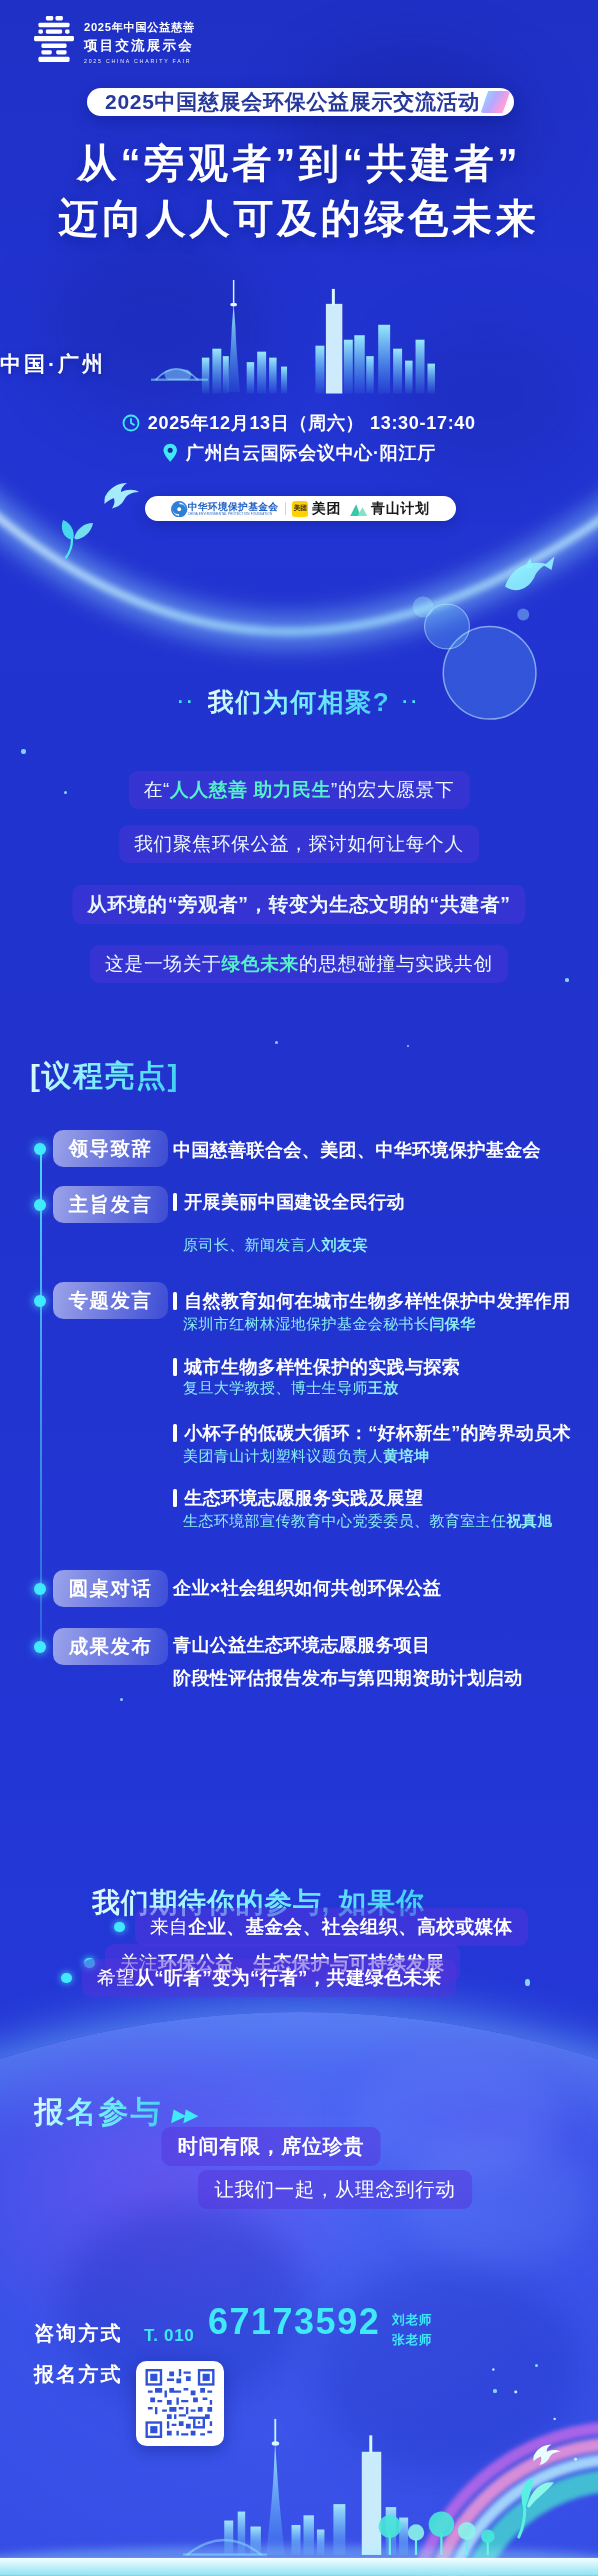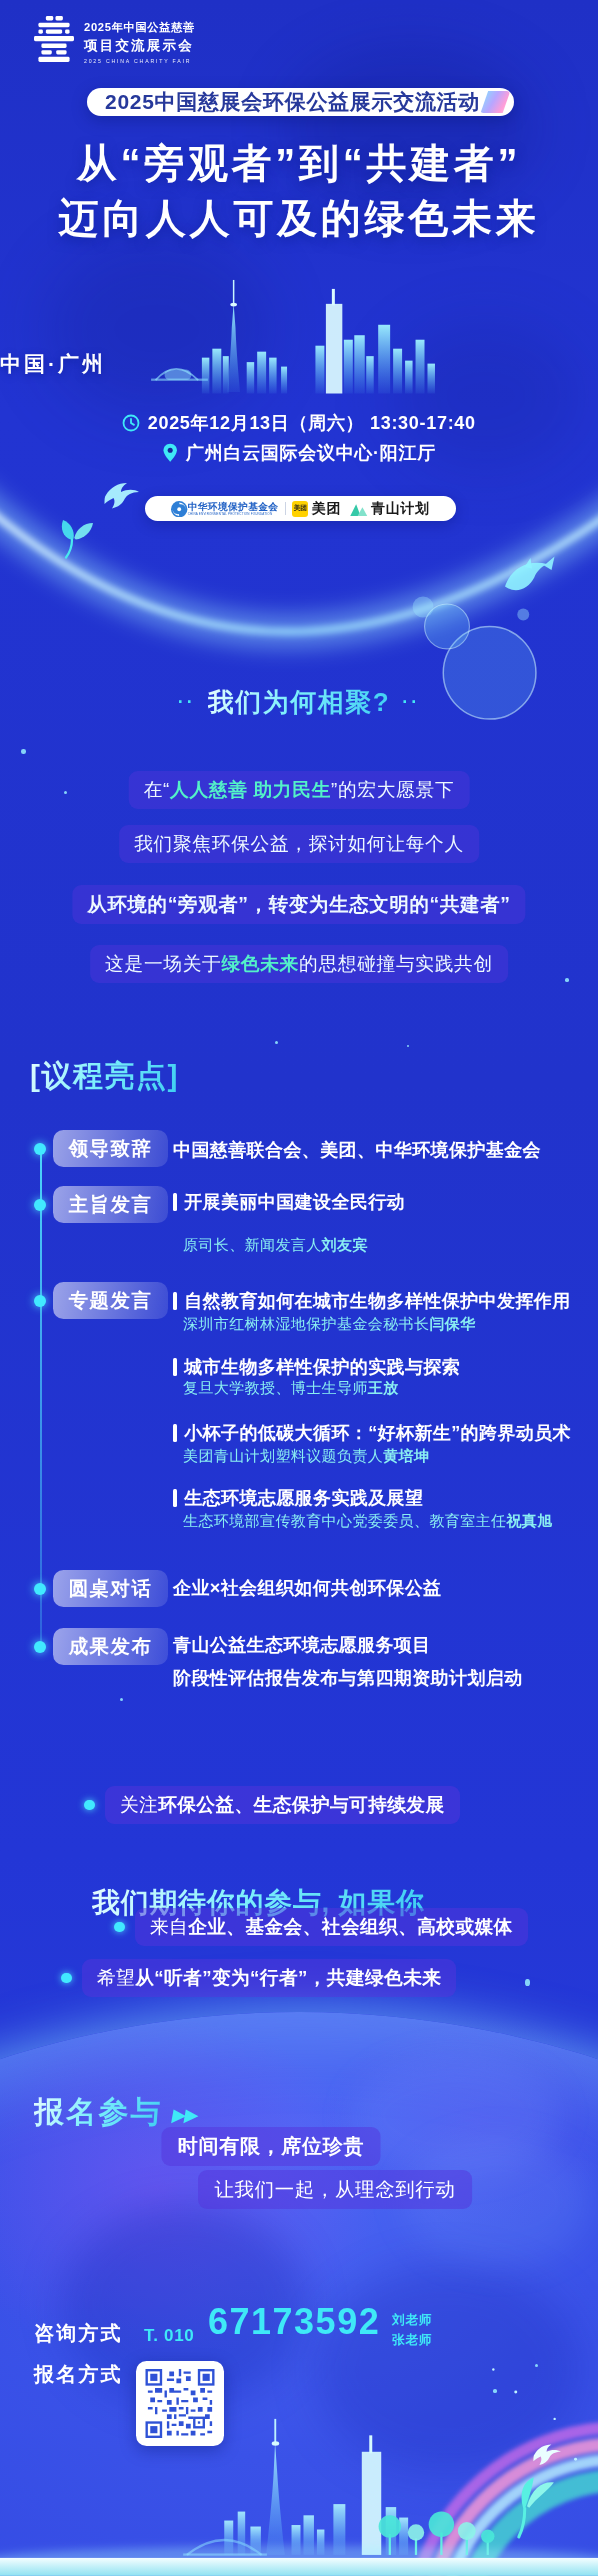--- a/index.html
+++ b/index.html
@@ -73,21 +73,21 @@
     background:linear-gradient(100deg,rgba(255,255,255,.55),rgba(255,255,255,.12));
     color:#fff;font-size:19.4px;font-weight:bold;letter-spacing:1.5px;display:flex;align-items:center;justify-content:center;}
   .agd-line{left:173px;font-size:18px;font-weight:bold;color:#fff;white-space:nowrap;letter-spacing:0.4px;}
   .topic{left:173px;font-size:18px;font-weight:bold;color:#fff;white-space:nowrap;display:flex;align-items:center;letter-spacing:0.4px;}
   .bar{display:inline-block;width:3.7px;height:18px;background:#fff;border-radius:1.5px;margin-right:7.5px;}
   .speaker{left:183px;font-size:15px;color:#8aeef2;white-space:nowrap;letter-spacing:0.4px;}
   .speaker b{font-weight:bold;}
   
   .part-head{left:60px;top:1884px;font-size:28px;letter-spacing:0.7px;margin-left:32px;}
   .pbullet{display:flex;align-items:center;gap:10.5px;}
-  .pb1{left:84px;top:1786px;} .pb2{left:114px;top:1908px;} .pb3{left:61px;top:1959px;}
+  .pb1{left:84px;top:1944px;} .pb2{left:114px;top:1908px;} .pb3{left:61px;top:1959px;}
   .pdot{width:10.5px;height:10.5px;border-radius:50%;background:#41e9ff;box-shadow:0 0 7.5px rgba(80,230,255,.9);flex:none;}
   .ppill{background:rgba(83,52,220,.5);border-radius:9px;padding:6px 15px;font-size:18.7px;color:#fff;white-space:nowrap;letter-spacing:0.4px;}
   .ppill b{font-weight:bold;}
   
   .signup-head{left:34px;top:2092px;display:flex;align-items:center;gap:10.5px;}
   .signup-title{font-size:30px;letter-spacing:2.2px;}
   .arrows{font-size:18px;color:#3fe9f7;transform:skewX(-10deg);letter-spacing:-1.5px;padding-top:4.5px;}
   .s-line{transform:translateX(-50%);white-space:nowrap;background:rgba(83,52,220,.5);border-radius:9px;
     padding:6px 16.4px;color:#fff;font-size:19.4px;letter-spacing:0.7px;}
   .sl1{left:271px;top:2127px;font-weight:bold;font-size:20px;}

